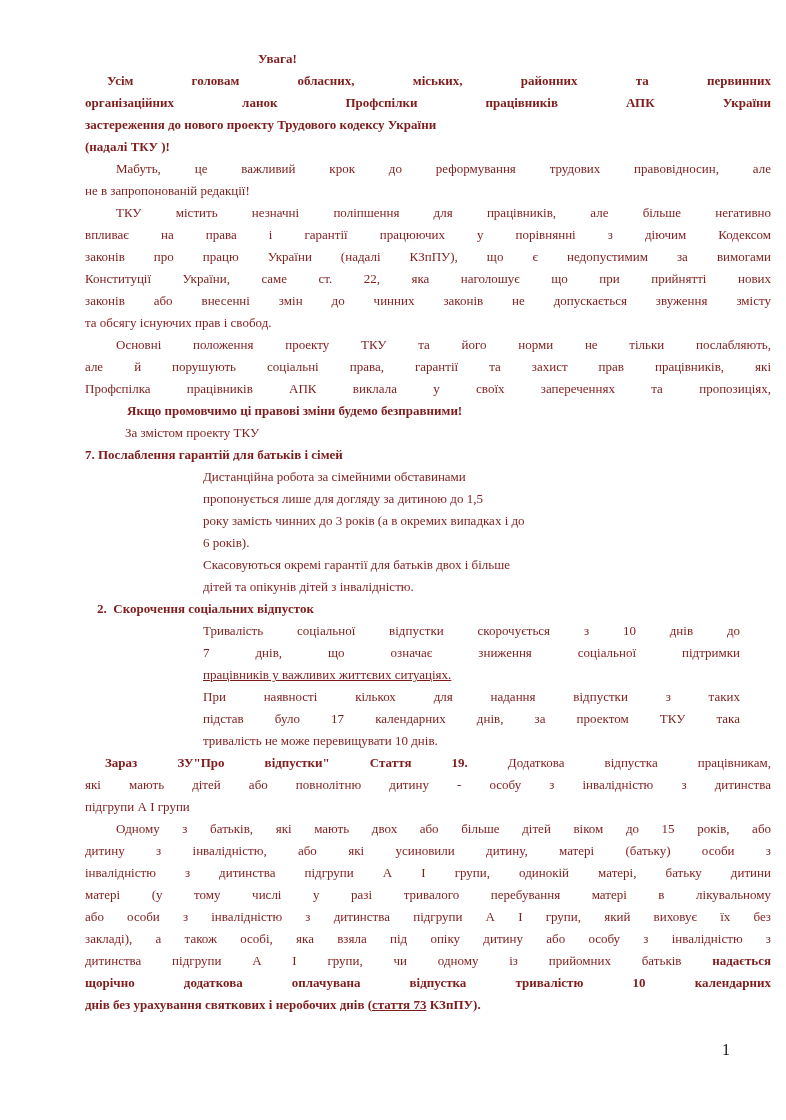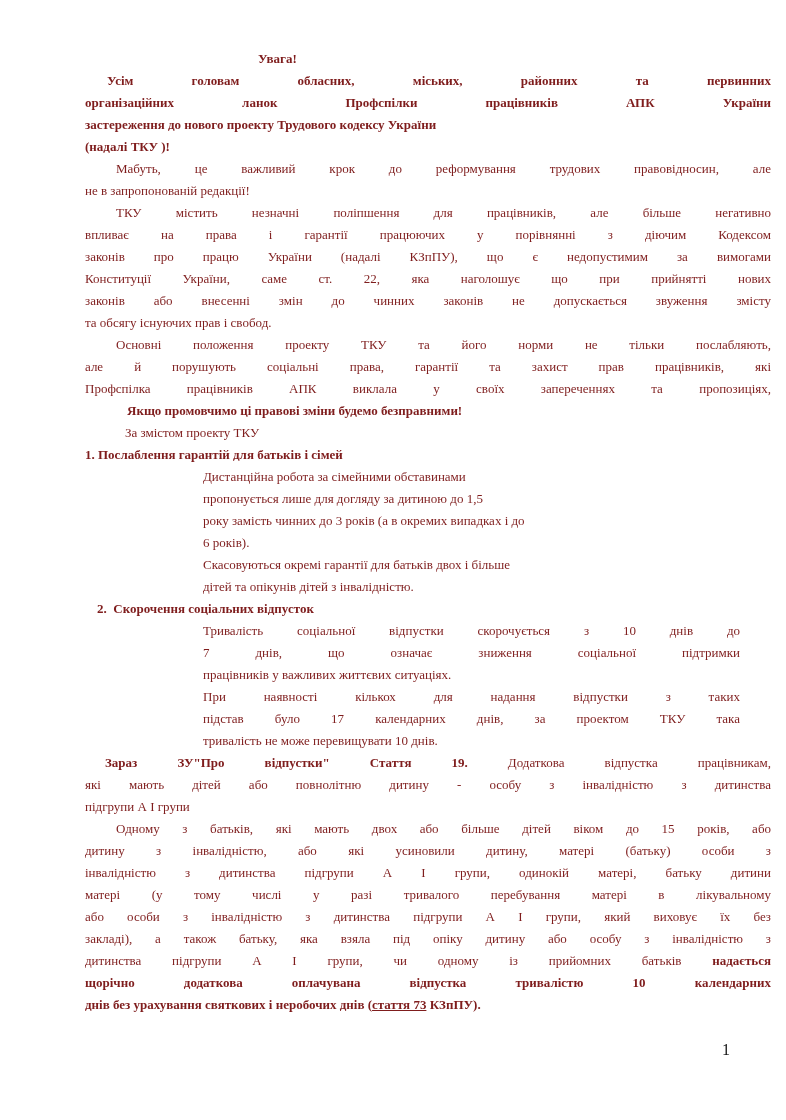--- a/index.html
+++ b/index.html
@@ -55,41 +55,41 @@
       <div class="line stretch"><span>впливає на права і гарантії працюючих у порівнянні з діючим Кодексом</span></div>
       <div class="line stretch"><span>законів про працю України (надалі КЗпПУ), що є недопустимим за вимогами</span></div>
       <div class="line stretch"><span>Конституції України, саме ст. 22, яка наголошує що при прийнятті нових</span></div>
       <div class="line stretch"><span>законів або внесенні змін до чинних законів не допускається звуження змісту</span></div>
       <div class="line"><span>та обсягу існуючих прав і свобод.</span></div>
       <div class="line stretch" style="padding-left: 31px;"><span>Основні положення проекту ТКУ та його норми не тільки послабляють,</span></div>
       <div class="line stretch"><span>але й порушують соціальні права, гарантії та захист прав працівників, які</span></div>
       <div class="line stretch"><span>Профспілка працівників АПК виклала у своїх запереченнях та пропозиціях,</span></div>
       <div class="line" style="padding-left: 42px;"><span class="b">Якщо промовчимо ці правові зміни будемо безправними!</span></div>
       <div class="line" style="padding-left: 40px;"><span>За змістом проекту ТКУ</span></div>
-      <div class="line"><span class="b">1. Послаблення гарантій для батьків і сімей</span></div>
+      <div class="line"><span class="b">7. Послаблення гарантій для батьків і сімей</span></div>
       <div class="line" style="padding-left: 118px;"><span>Дистанційна робота за сімейними обставинами</span></div>
       <div class="line" style="padding-left: 118px;"><span>пропонується лише для догляду за дитиною до 1,5</span></div>
       <div class="line" style="padding-left: 118px;"><span>року замість чинних до 3 років (а в окремих випадках і до</span></div>
       <div class="line" style="padding-left: 118px;"><span>6 років).</span></div>
       <div class="line" style="padding-left: 118px;"><span>Скасовуються окремі гарантії для батьків двох і більше</span></div>
       <div class="line" style="padding-left: 118px;"><span>дітей та опікунів дітей з інвалідністю.</span></div>
       <div class="line" style="padding-left: 12px;"><span class="b">2.&nbsp; Скорочення соціальних відпусток</span></div>
       <div class="line stretch" style="padding-left: 118px; padding-right: 31px;"><span>Тривалість соціальної відпустки скорочується з 10 днів до</span></div>
       <div class="line stretch" style="padding-left: 118px; padding-right: 31px;"><span>7 днів, що означає зниження соціальної підтримки</span></div>
-      <div class="line" style="padding-left: 118px;"><span>працівників у важливих життєвих ситуаціях.</span></div>
+      <div class="line" style="padding-left: 118px; text-decoration: underline;"><span>працівників у важливих життєвих ситуаціях.</span></div>
       <div class="line stretch" style="padding-left: 118px; padding-right: 31px;"><span>При наявності кількох для надання відпустки з таких</span></div>
       <div class="line stretch" style="padding-left: 118px; padding-right: 31px;"><span>підстав було 17 календарних днів, за проектом ТКУ така</span></div>
       <div class="line" style="padding-left: 118px;"><span>тривалість не може перевищувати 10 днів.</span></div>
       <div class="line stretch" style="padding-left: 20px;"><span class="b">Зараз ЗУ"Про відпустки" Стаття 19. </span><span>Додаткова відпустка працівникам,</span></div>
       <div class="line stretch"><span>які мають дітей або повнолітню дитину - особу з інвалідністю з дитинства</span></div>
       <div class="line"><span>підгрупи А І групи</span></div>
       <div class="line stretch" style="padding-left: 31px;"><span>Одному з батьків, які мають двох або більше дітей віком до 15 років, або</span></div>
       <div class="line stretch"><span>дитину з інвалідністю, або які усиновили дитину, матері (батьку) особи з</span></div>
       <div class="line stretch"><span>інвалідністю з дитинства підгрупи А І групи, одинокій матері, батьку дитини</span></div>
       <div class="line stretch"><span>матері (у тому числі у разі тривалого перебування матері в лікувальному</span></div>
       <div class="line stretch"><span>або особи з інвалідністю з дитинства підгрупи А І групи, який виховує їх без</span></div>
-      <div class="line stretch"><span>закладі), а також батьку, яка взяла під опіку дитину або особу з інвалідністю з</span></div>
+      <div class="line stretch"><span>закладі), а також особі, яка взяла під опіку дитину або особу з інвалідністю з</span></div>
       <div class="line stretch"><span>дитинства підгрупи А І групи, чи одному із прийомних батьків </span><span class="b">надається</span></div>
       <div class="line stretch"><span class="b">щорічно додаткова оплачувана відпустка тривалістю 10 календарних</span></div>
       <div class="line"><span class="b">днів без урахування святкових і неробочих днів (</span><span class="b u">стаття 73</span><span class="b"> КЗпПУ).</span></div>
     </div>
   <div class="pagenum">1</div>
 </div>
 
 </body></html>

